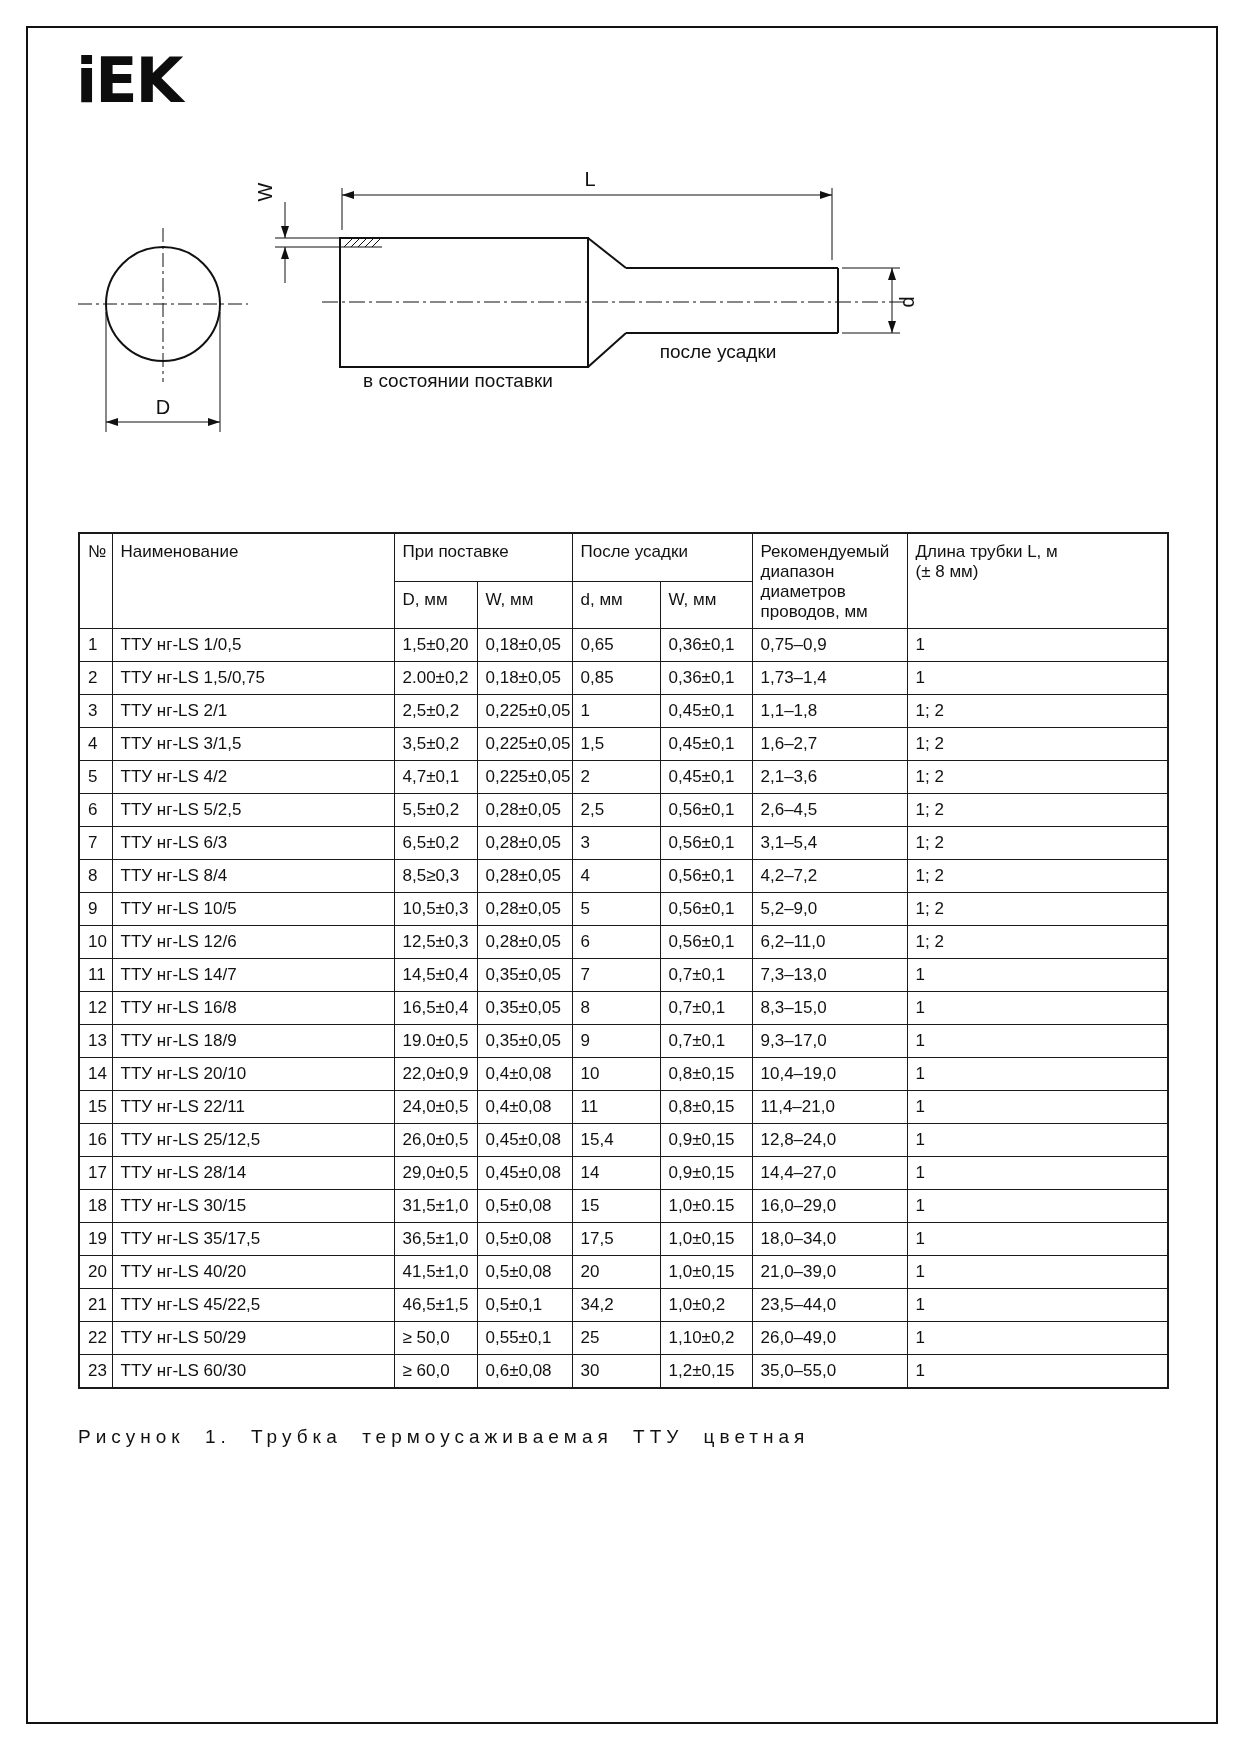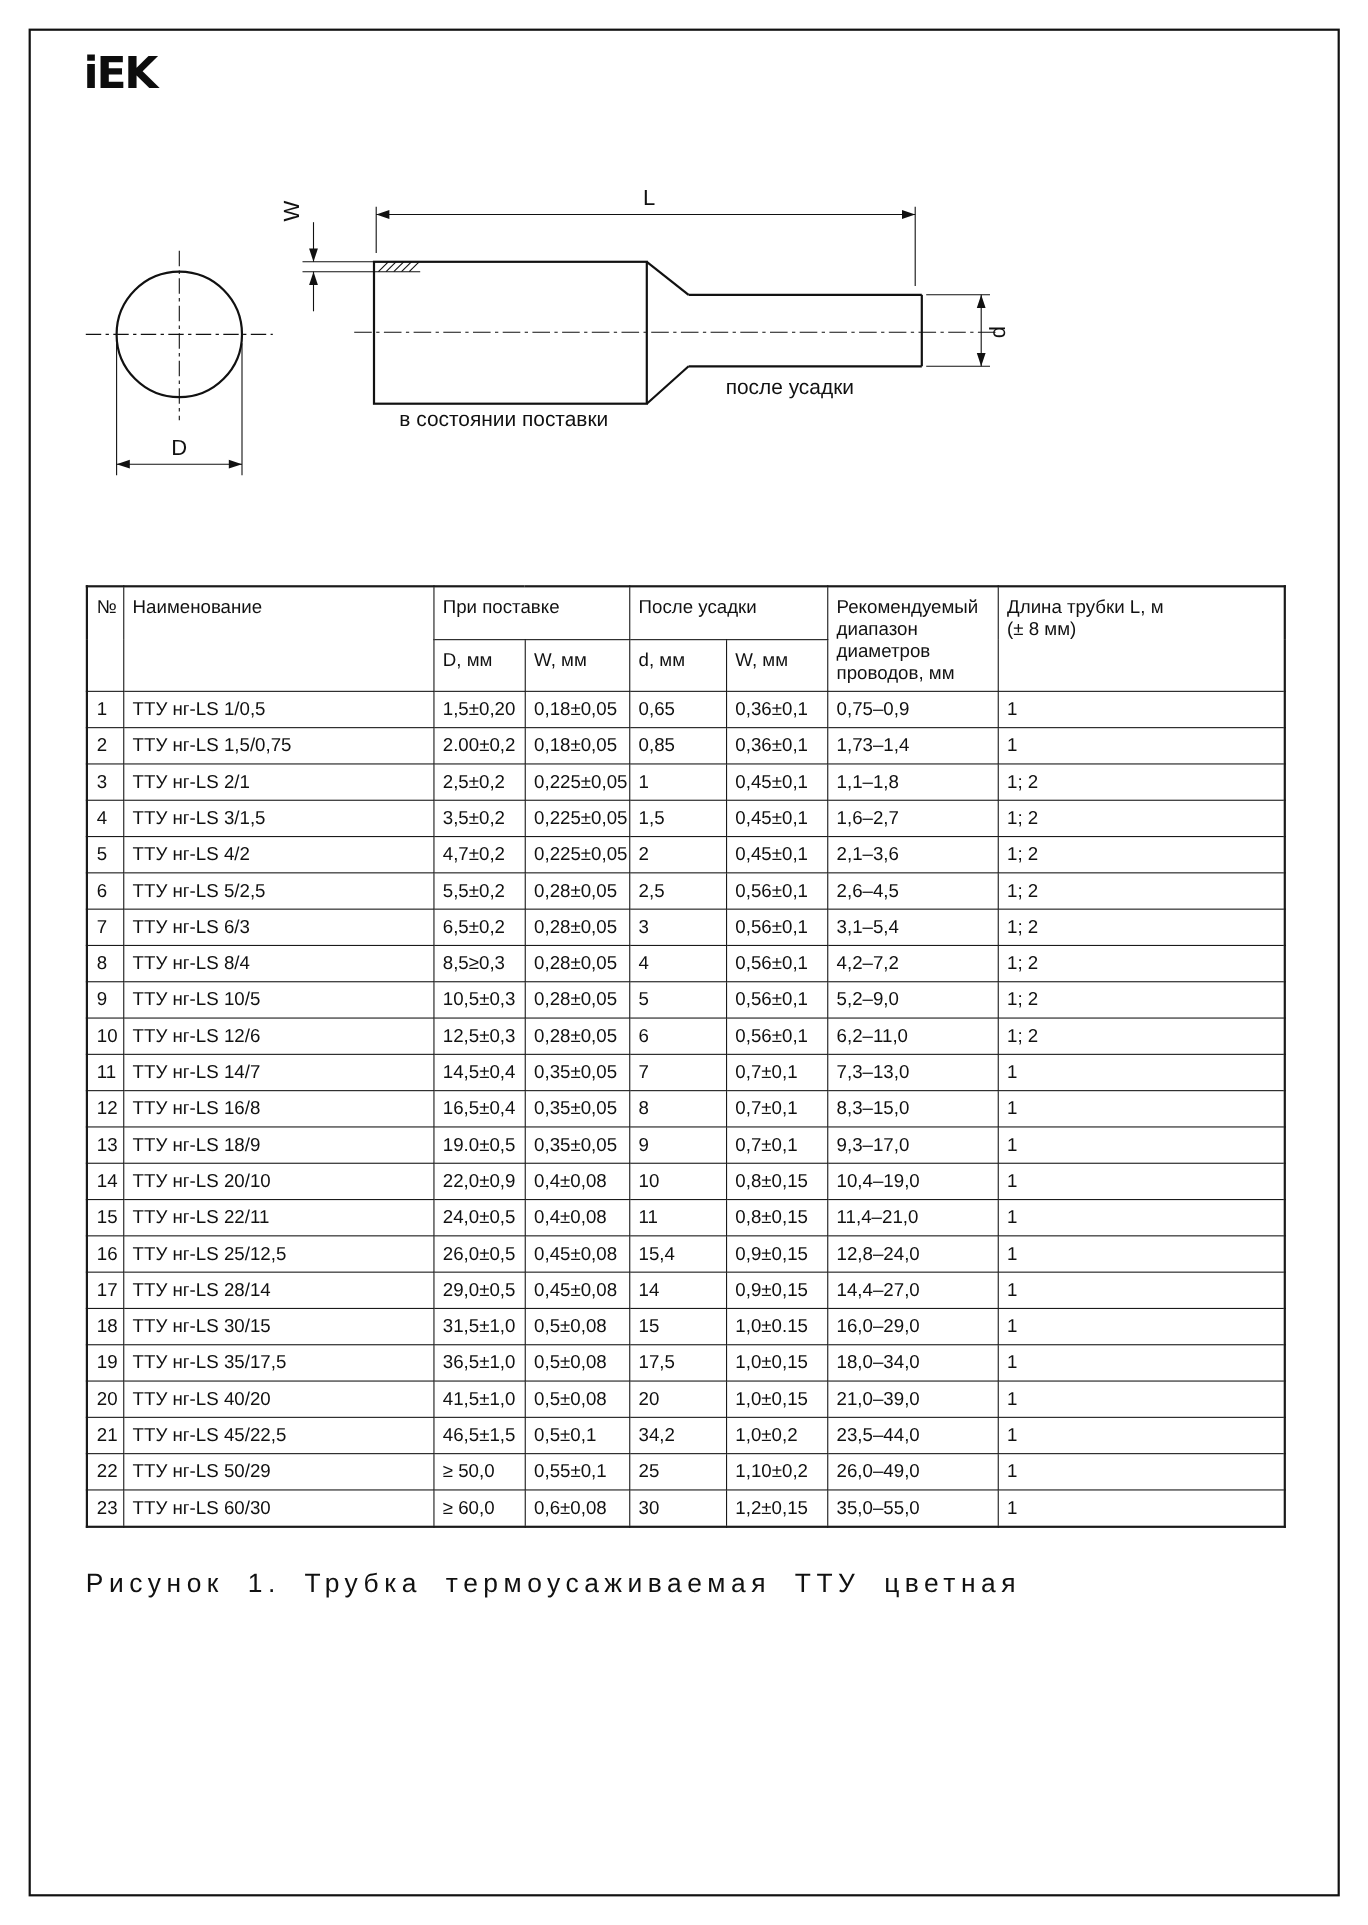--- a/index.html
+++ b/index.html
@@ -13,21 +13,21 @@
     overflow:hidden;
   }
   .frame{
     position:absolute;
     left:26px;top:26px;right:26px;bottom:26px;
     border:2px solid #111;
     pointer-events:none;
   }
   .logo{
     position:absolute;left:76px;top:44px;
-    font-size:40px;font-weight:800;letter-spacing:-2px;
+    font-size:62px;font-weight:800;letter-spacing:-2px;
     color:#0d0d0d;
     font-family:"DejaVu Sans","Liberation Sans",sans-serif;
   }
   .diagram{
     position:absolute;left:70px;top:150px;width:920px;height:330px;
   }
   .diagram svg{display:block;}
   .dim-text{font-size:20px;fill:#111;font-family:"Liberation Sans","DejaVu Sans",sans-serif;}
   .cap-text{font-size:19px;fill:#111;font-family:"Liberation Sans","DejaVu Sans",sans-serif;}
 
@@ -45,21 +45,21 @@
     text-align:left;
     font-weight:normal;
     vertical-align:middle;
     overflow:hidden;
     white-space:pre-line;
   }
   table.spec thead th{vertical-align:top;padding-top:8px;}
   table.spec tbody td{height:20px;}
   .caption{
     position:absolute;left:78px;top:1426px;
-    font-size:24px;
+    font-size:19px;
     letter-spacing:5px;
     word-spacing:10px;
     color:#111;
   }
 </style>
 </head>
 <body>
 
 <div class="page">
   <div class="frame"></div>
@@ -199,21 +199,21 @@
           <td>3,5±0,2</td>
           <td>0,225±0,05</td>
           <td>1,5</td>
           <td>0,45±0,1</td>
           <td>1,6–2,7</td>
           <td>1; 2</td>
         </tr>
         <tr>
           <td>5</td>
           <td>ТТУ нг-LS 4/2</td>
-          <td>4,7±0,2</td>
+          <td>4,7±0,1</td>
           <td>0,225±0,05</td>
           <td>2</td>
           <td>0,45±0,1</td>
           <td>2,1–3,6</td>
           <td>1; 2</td>
         </tr>
         <tr>
           <td>6</td>
           <td>ТТУ нг-LS 5/2,5</td>
           <td>5,5±0,2</td>

